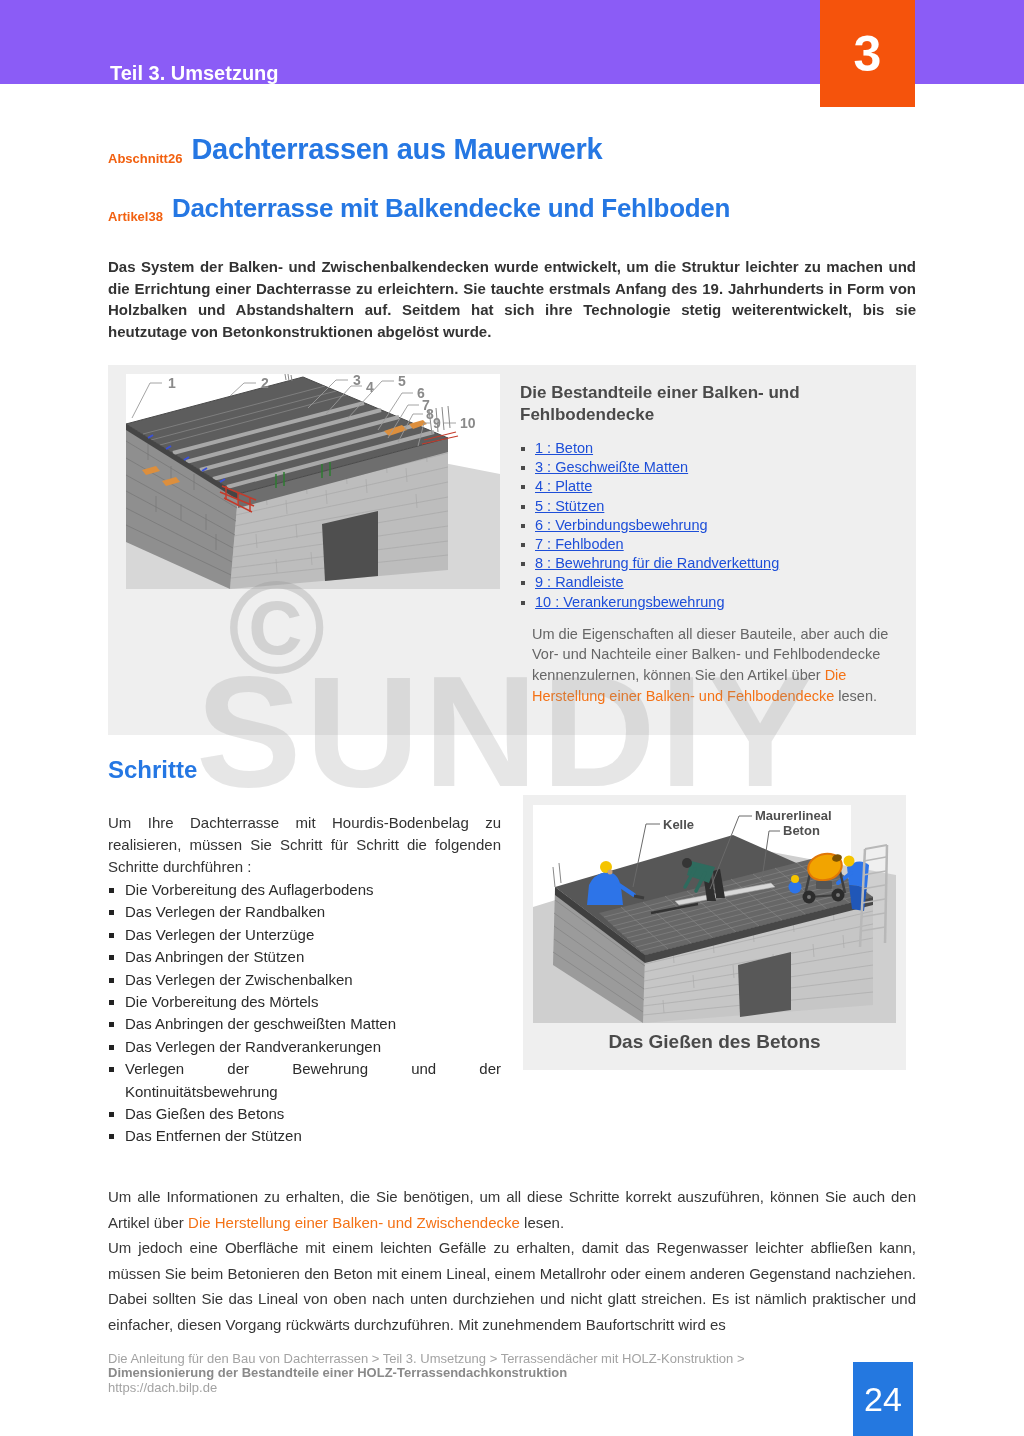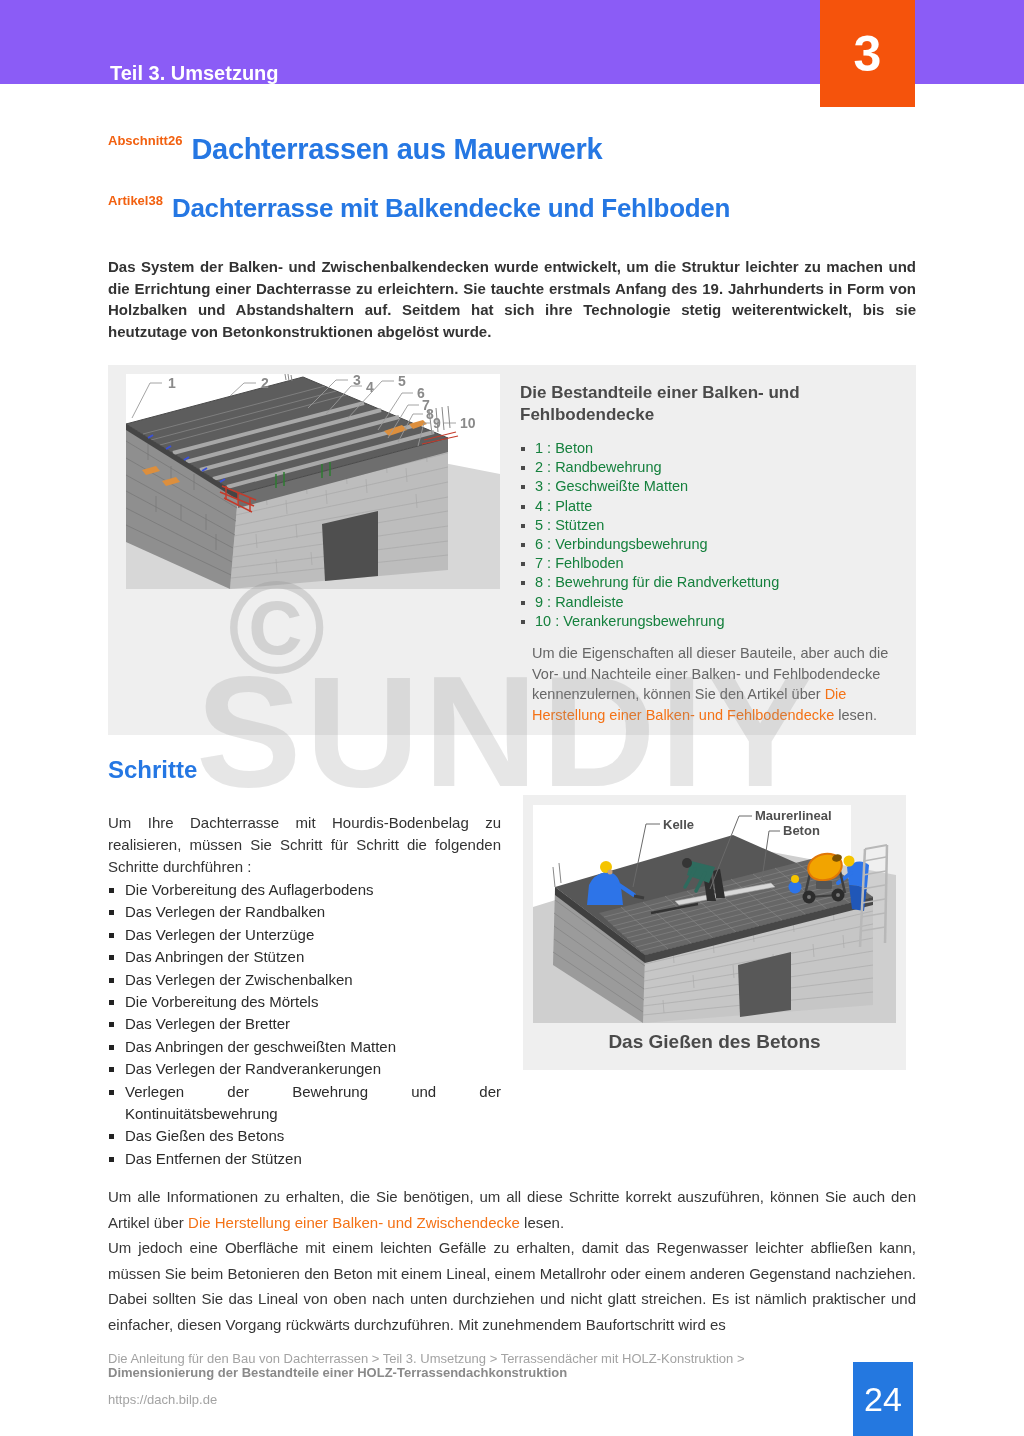--- a/index.html
+++ b/index.html
@@ -6,35 +6,35 @@
   .page{position:relative;width:1024px;height:1436px;background:#ffffff;overflow:hidden;
         font-family:"Liberation Sans",sans-serif;}
 
   
   .header-bar{position:absolute;left:0;top:0;width:1024px;height:84px;background:#8b5cf6;}
   .header-label{position:absolute;left:110px;top:62px;color:#ffffff;font-size:20px;font-weight:bold;}
   .chapter-box{position:absolute;left:820px;top:0;width:95px;height:107px;background:#F5530C;
                color:#fff;font-size:50px;font-weight:bold;display:flex;align-items:center;justify-content:center;}
 
   
-  .heading-row{position:absolute;left:108px;display:flex;align-items:flex-start;gap:9px;white-space:nowrap;}
+  .heading-row{position:absolute;left:108px;display:flex;align-items:flex-end;gap:9px;white-space:nowrap;}
   .kicker{color:#F2600F;font-size:13px;font-weight:bold;}
   .big-title{color:#2577E3;font-weight:bold;letter-spacing:-0.3px;}
   .section-row{top:133px;} .section-row .big-title{font-size:29px;}
   .article-row{top:193px;} .article-row .big-title{font-size:26px;}
 
   .intro{position:absolute;left:108px;top:241px;width:808px;font-size:15px;font-weight:bold;
          color:#333;line-height:21.5px;text-align:justify;}
 
   
   .panel1{position:absolute;left:108px;top:365px;width:808px;height:370px;background:#efefef;}
   .fig1-box{position:absolute;left:18px;top:9px;width:374px;height:215px;background:#ffffff;}
   .panel1-right{position:absolute;left:412px;top:17px;width:392px;}
   .panel-title{font-size:17px;font-weight:bold;color:#4a4a4a;line-height:22px;}
-  .parts-list{margin:13px 0 0;padding:0;list-style:none;font-size:14.5px;color:#15803d;}
+  .parts-list{margin:13px 0 0;padding:0;list-style:none;font-size:14.5px;color:#1d4ed8;text-decoration:underline;}
   .parts-list li{position:relative;line-height:19.2px;padding-left:15px;}
   .parts-list li::before{content:"";position:absolute;left:1px;top:8px;width:4px;height:4px;background:#4a4a4a;}
   .panel-note{margin:12px 12px 0;font-size:14.5px;color:#666;line-height:20.6px;}
   .link{color:#F47216;cursor:pointer;}
 
   
   .umsetzung-heading{position:absolute;left:108px;top:756px;color:#2577E3;font-size:24px;font-weight:bold;}
   .um-paragraph{position:absolute;left:108px;top:797px;width:393px;font-size:15px;color:#333;
                 line-height:22px;text-align:justify;}
   .steps-list{position:absolute;left:108px;top:879px;width:393px;margin:0;padding:0;list-style:none;
@@ -48,21 +48,21 @@
   .fig2-caption{position:absolute;left:0;top:236px;width:100%;text-align:center;font-size:19px;
                 font-weight:bold;color:#4a4a4a;}
 
   .closing{position:absolute;left:108px;top:1184px;width:808px;font-size:15px;color:#363636;
            line-height:25.5px;text-align:justify;}
   .closing p{margin:0;}
 
   
   .breadcrumb{position:absolute;left:108px;top:1352px;width:742px;font-size:13px;color:#a3a3a3;line-height:13.5px;}
   .breadcrumb .bc-bold{color:#8a8a8a;font-weight:bold;}
-  .bc-url{display:block;margin-top:14px;}
+  .bc-url{display:block;margin-top:2px;}
   .page-box{position:absolute;left:853px;top:1362px;width:60px;height:74px;background:#2478E0;color:#fff;
             font-size:34px;display:flex;align-items:center;justify-content:center;}
 
   
   .wm-copy{position:absolute;left:228px;top:562px;font-size:132px;font-weight:bold;
            color:rgba(150,150,150,0.32);z-index:6;pointer-events:none;line-height:1;}
   .wm-brand{position:absolute;left:196px;top:652px;font-size:158px;font-weight:bold;letter-spacing:4px;
             color:rgba(140,140,140,0.22);z-index:6;pointer-events:none;line-height:1;}
 
   svg text{font-family:"Liberation Sans",sans-serif;}
@@ -227,21 +227,20 @@
           <text x="300" y="45">8</text>
           <text x="307" y="54">9</text>
           <text x="334" y="54">10</text>
         </g>
       </svg>
     </div>
     <div class="panel1-right">
       <div class="panel-title">Die Bestandteile einer Balken- und Fehlbodendecke</div>
       <ul class="parts-list">
         <li>1 : Beton</li>
-        <li>2 : Randbewehrung</li>
         <li>3 : Geschweißte Matten</li>
         <li>4 : Platte</li>
         <li>5 : Stützen</li>
         <li>6 : Verbindungsbewehrung</li>
         <li>7 : Fehlboden</li>
         <li>8 : Bewehrung für die Randverkettung</li>
         <li>9 : Randleiste</li>
         <li>10 : Verankerungsbewehrung</li>
       </ul>
       <p class="panel-note"><span>Um die Eigenschaften all dieser Bauteile, aber auch die Vor- und Nachteile einer Balken- und Fehlbodendecke kennenzulernen, können Sie den Artikel über </span><span class="link">Die Herstellung einer Balken- und Fehlbodendecke</span><span> lesen.</span></p>
@@ -250,21 +249,20 @@
 
   <div class="umsetzung-heading">Schritte</div>
   <p class="um-paragraph">Um Ihre Dachterrasse mit Hourdis-Bodenbelag zu realisieren, müssen Sie Schritt für Schritt die folgenden Schritte durchführen :</p>
   <ul class="steps-list">
     <li>Die Vorbereitung des Auflagerbodens</li>
     <li>Das Verlegen der Randbalken</li>
     <li>Das Verlegen der Unterzüge</li>
     <li>Das Anbringen der Stützen</li>
     <li>Das Verlegen der Zwischenbalken</li>
     <li>Die Vorbereitung des Mörtels</li>
-    <li>Das Verlegen der Bretter</li>
     <li>Das Anbringen der geschweißten Matten</li>
     <li>Das Verlegen der Randverankerungen</li>
     <li>Verlegen der Bewehrung und der Kontinuitätsbewehrung</li>
     <li>Das Gießen des Betons</li>
     <li>Das Entfernen der Stützen</li>
   </ul>
 
   <div class="panel2">
     <div class="fig2-box">
       <svg width="363" height="218" viewBox="0 0 363 218">

